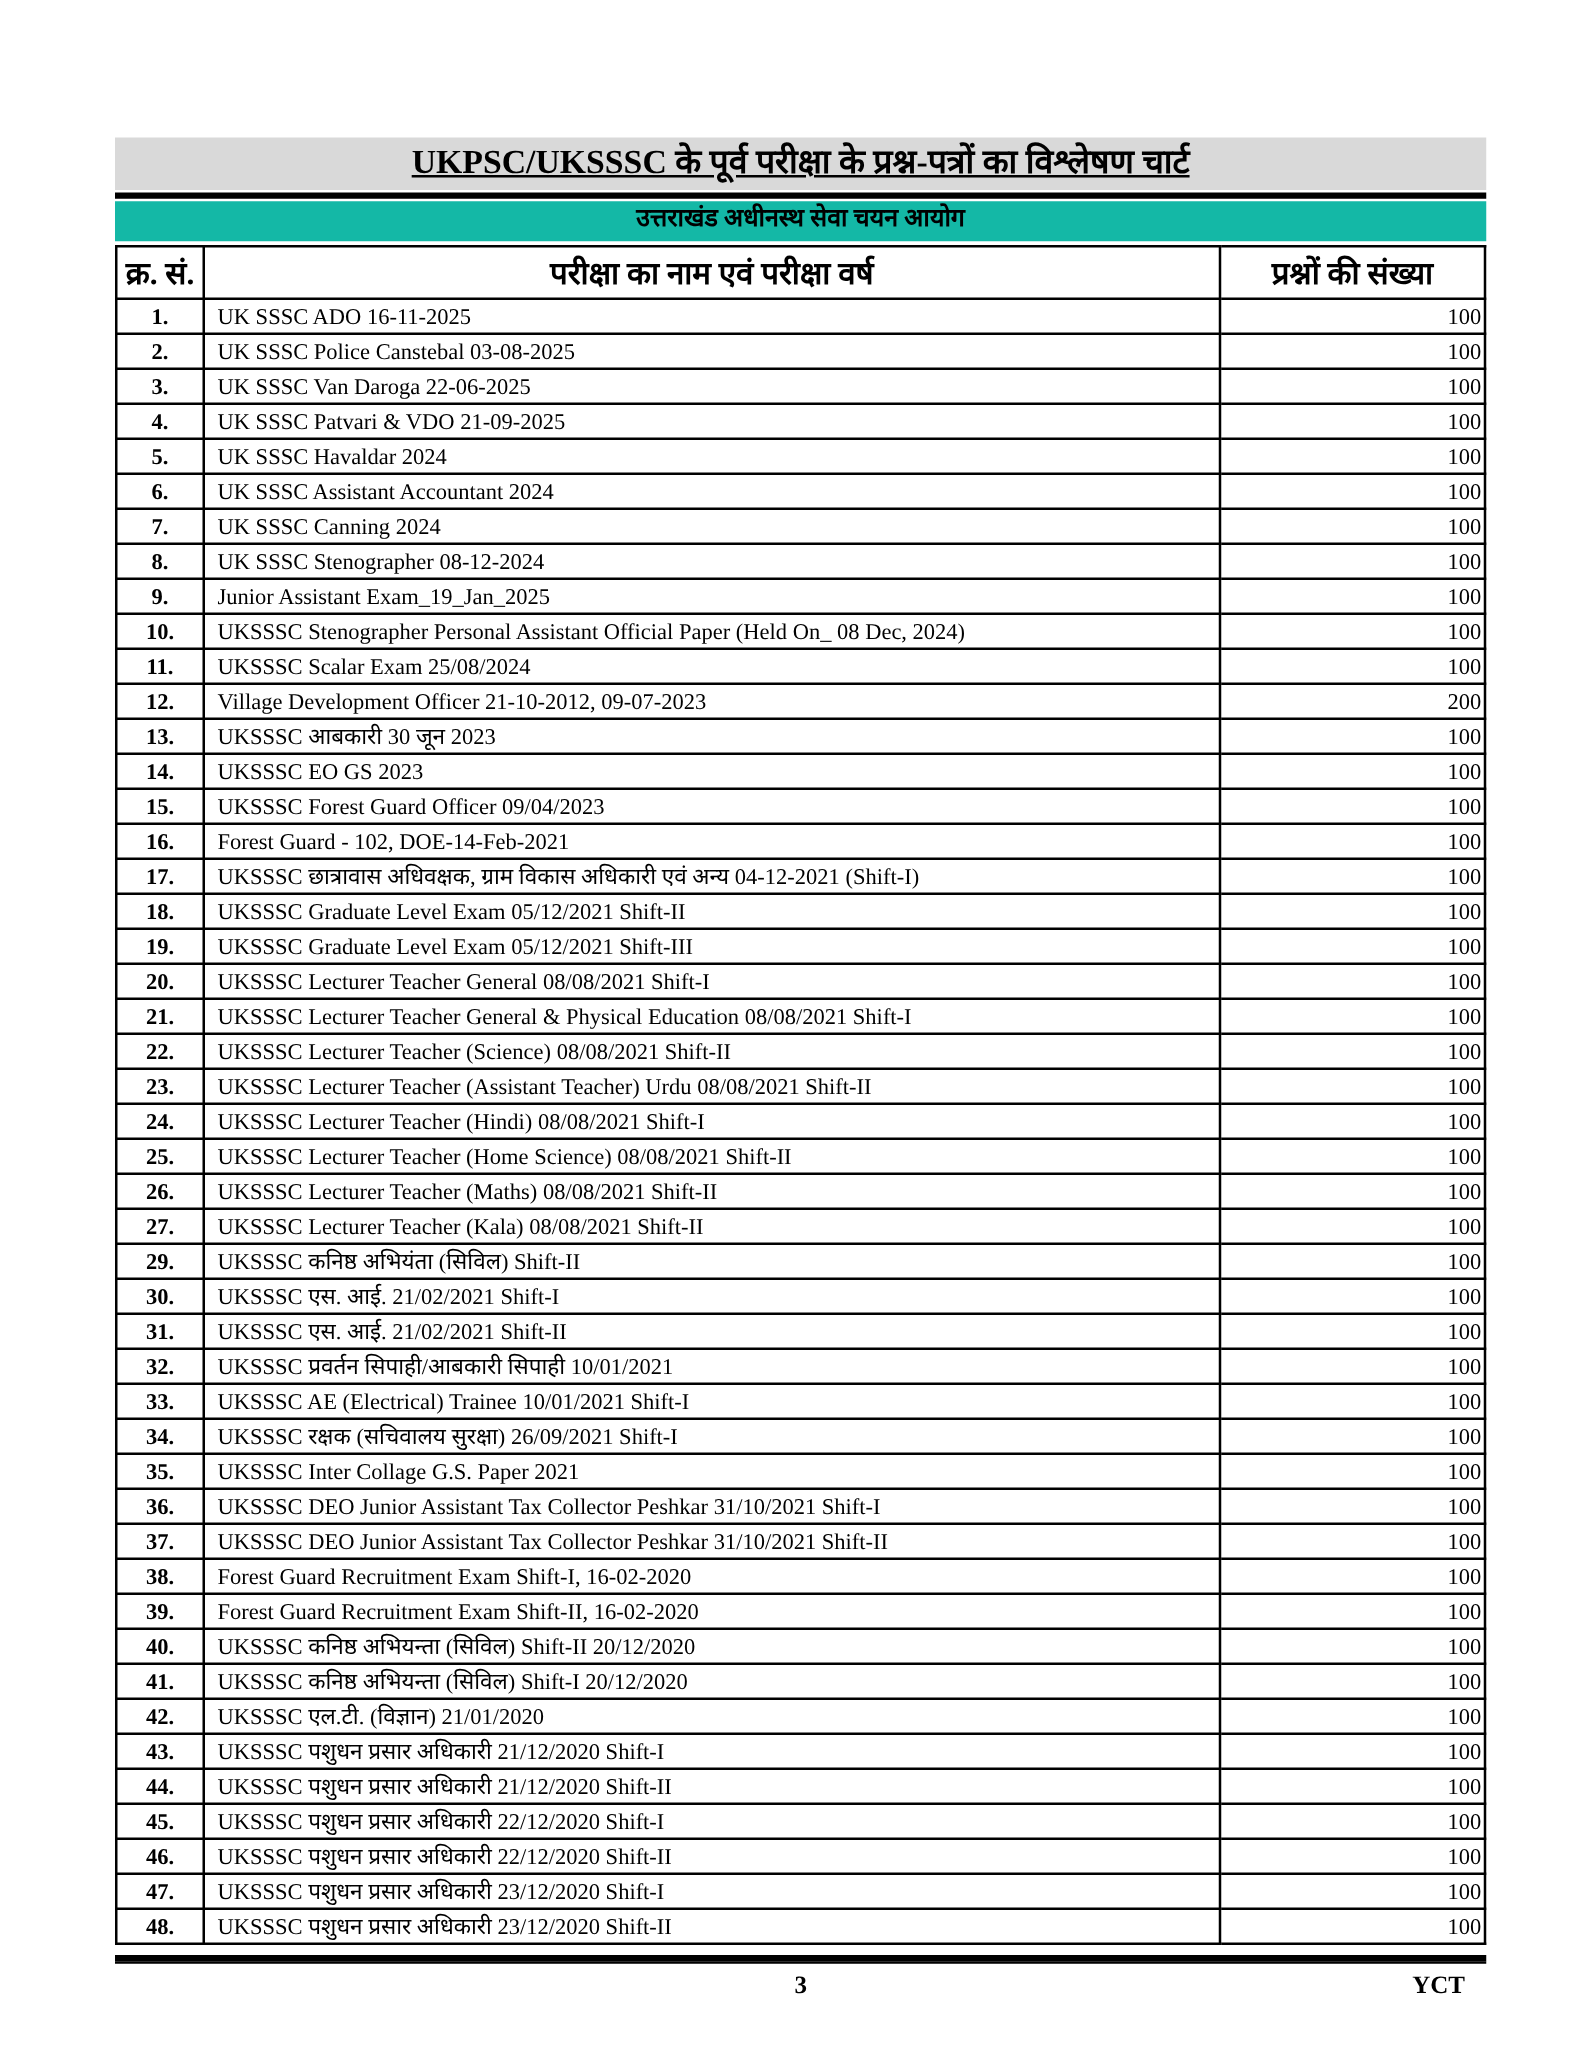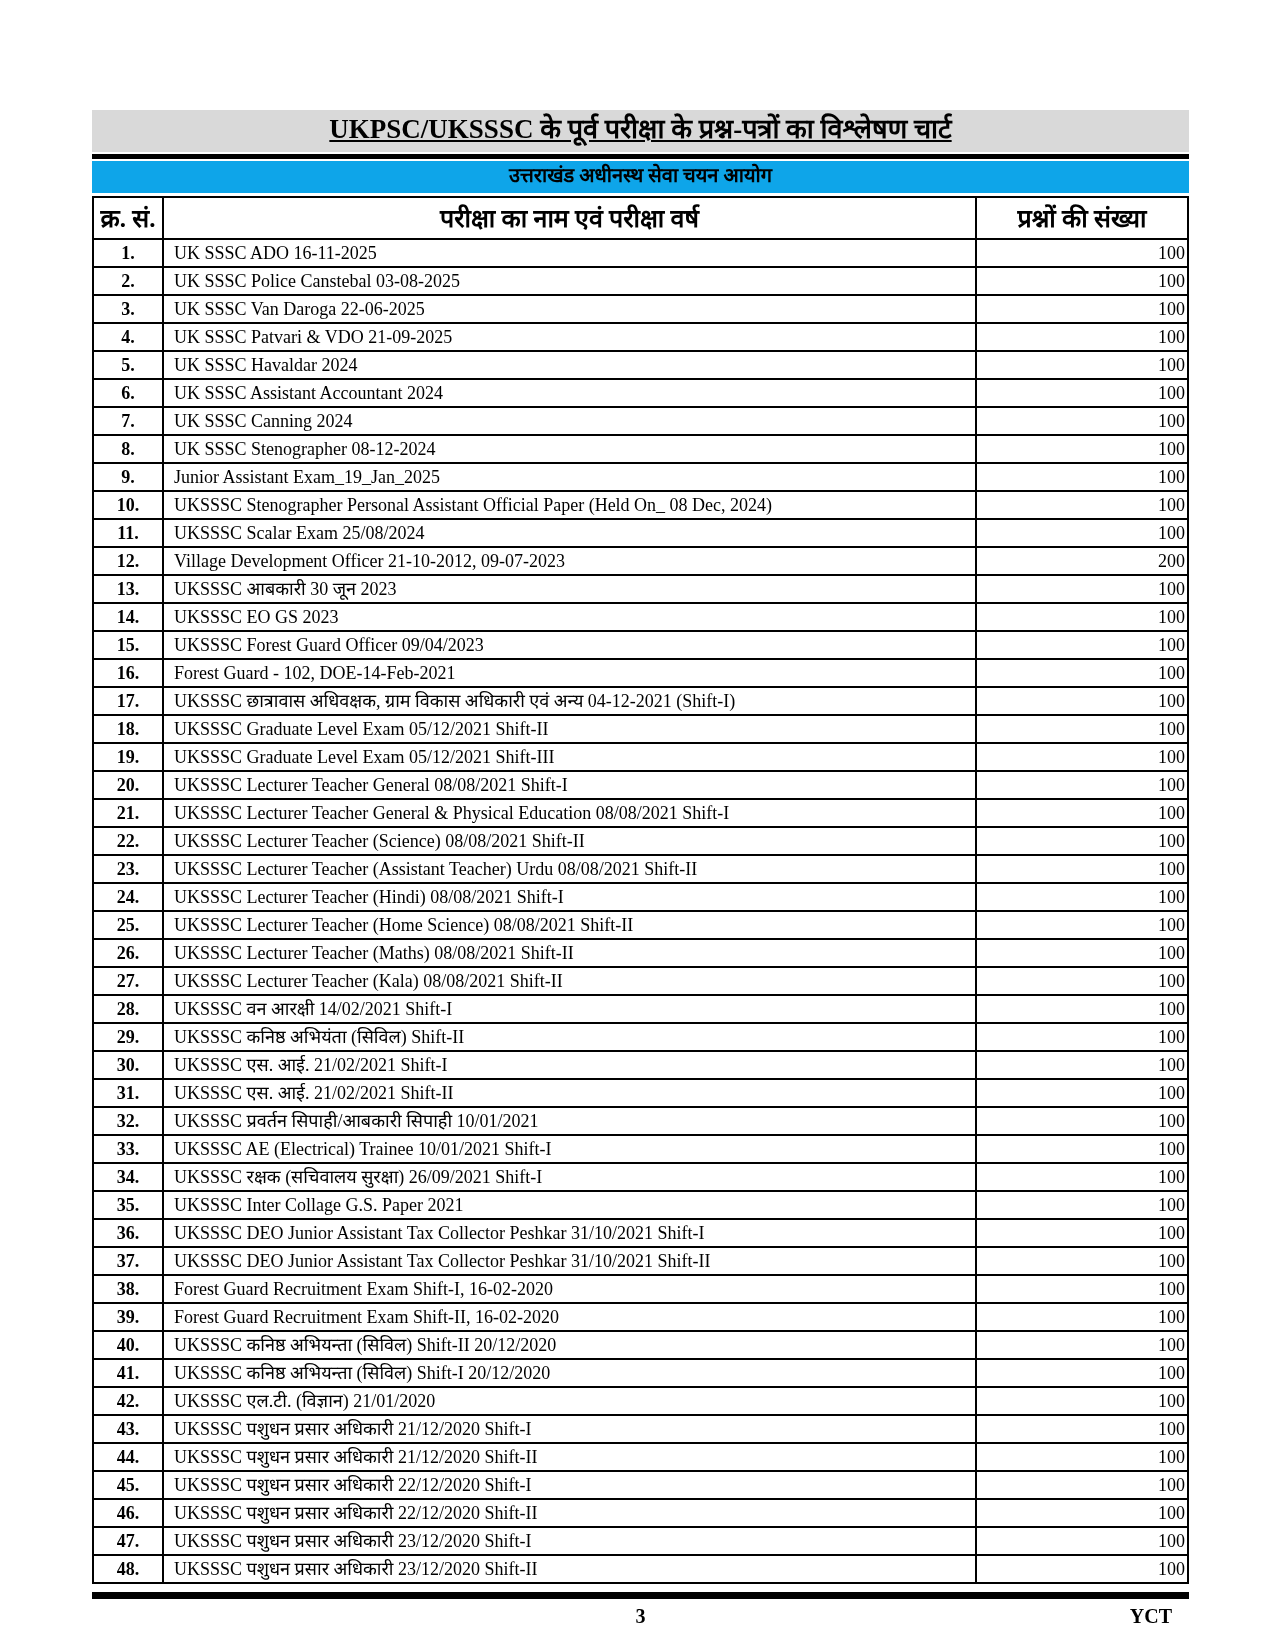--- a/index.html
+++ b/index.html
@@ -27,21 +27,21 @@
     line-height: 1.15;
     padding: 4px 6px 7px 6px;
     text-decoration: underline;
   }
   .thick-rule {
     height: 0;
     border-top: 5px solid #000000;
     margin: 2px 0 2px 0;
   }
   .subtitle-bar {
-    background: #0ea5e9;
+    background: #14b8a6;
     text-align: center;
     font-weight: bold;
     font-size: 20px;
     line-height: 1.2;
     padding: 2px 6px 6px 6px;
   }
   table.exam-table {
     border-collapse: collapse;
     width: 100%;
     margin-top: 3px;
@@ -253,25 +253,20 @@
             <td class="sn">26.</td>
             <td class="name">UKSSSC Lecturer Teacher (Maths) 08/08/2021 Shift-II</td>
             <td class="q">100</td>
           </tr>
           <tr>
             <td class="sn">27.</td>
             <td class="name">UKSSSC Lecturer Teacher (Kala) 08/08/2021 Shift-II</td>
             <td class="q">100</td>
           </tr>
           <tr>
-            <td class="sn">28.</td>
-            <td class="name">UKSSSC वन आरक्षी 14/02/2021 Shift-I</td>
-            <td class="q">100</td>
-          </tr>
-          <tr>
             <td class="sn">29.</td>
             <td class="name">UKSSSC कनिष्ठ अभियंता (सिविल) Shift-II</td>
             <td class="q">100</td>
           </tr>
           <tr>
             <td class="sn">30.</td>
             <td class="name">UKSSSC एस. आई. 21/02/2021 Shift-I</td>
             <td class="q">100</td>
           </tr>
           <tr>

